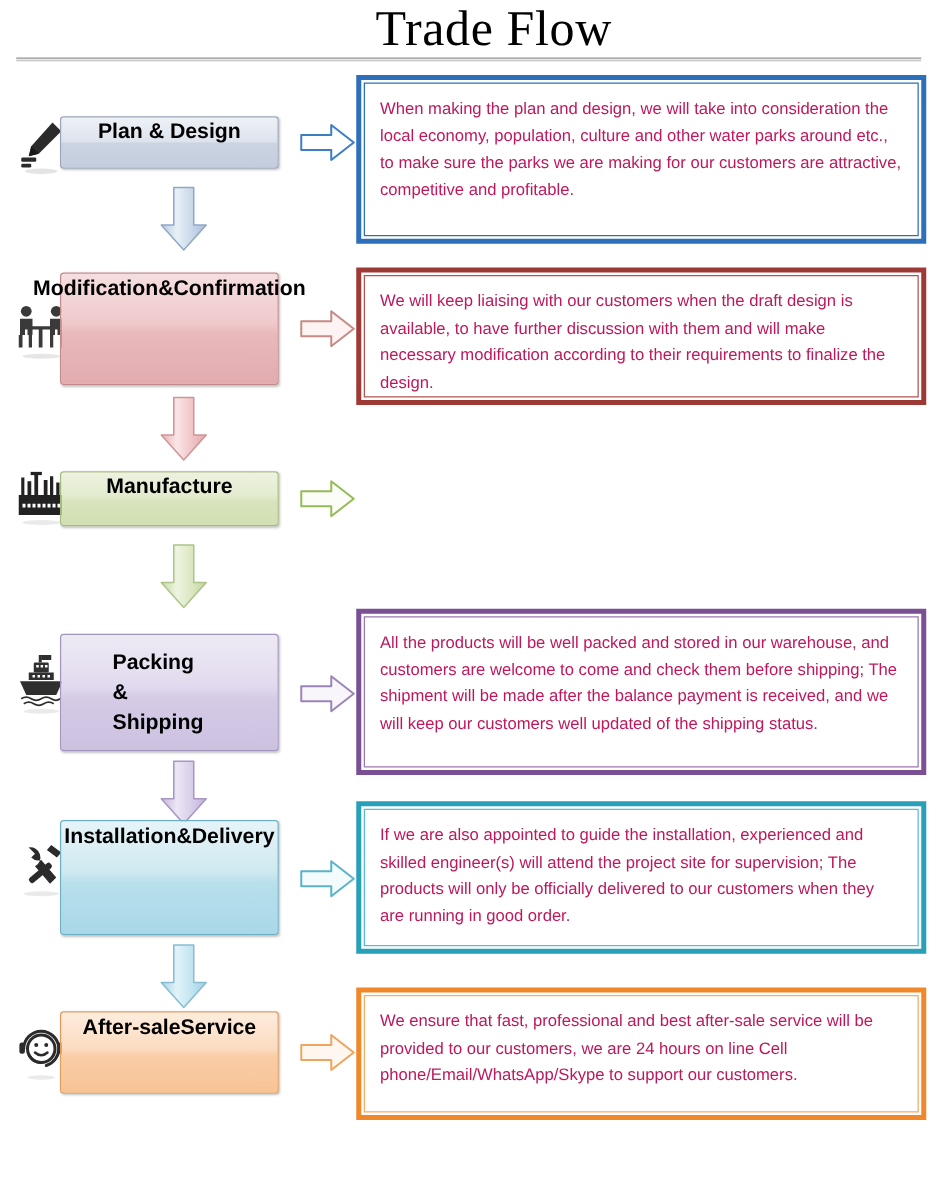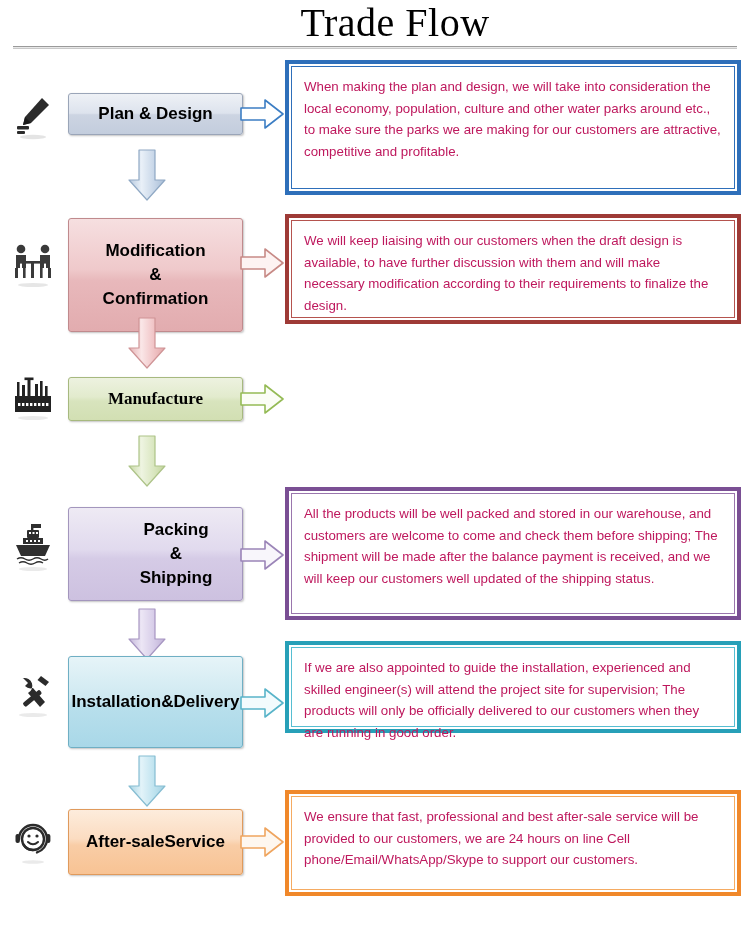--- a/index.html
+++ b/index.html
@@ -30,43 +30,42 @@
 
   
   .stage-icon {
     position: absolute; left: 6px; width: 54px; height: 58px;
     display: flex; align-items: center; justify-content: center;
   }
   .stage-icon svg { display: block; }
 
   
   .stage-box {
-    position: absolute; left: 68px; width: 175px;
+    position: absolute; left: 48px; width: 175px;
     border: 1px solid #9aa3b0;
     border-radius: 3px;
-    display: flex; align-items: center; justify-content: center;
+    display: flex; align-items: flex-start; justify-content: center;
     text-align: center;
     font-size: 17px; font-weight: bold; color: #000;
     line-height: 22px;
     box-shadow: 1px 1px 2px rgba(120,120,120,.45);
   }
   .stage-box.multi { line-height: 24px; }
 
   .sb-plan {
     background: linear-gradient(to bottom, #eef1f6 0%, #dde3ed 48%, #ccd4e2 52%, #c3cddd 100%);
     border-color: #9aa5b8;
   }
   .sb-mod {
     background: linear-gradient(to bottom, #f6dfe0 0%, #efc9cb 45%, #e8b8bb 55%, #e2acaf 100%);
     border-color: #c08a8d;
   }
   .sb-man {
     background: linear-gradient(to bottom, #edf2e0 0%, #e2ebcd 45%, #d8e4bd 55%, #d2dfb3 100%);
     border-color: #a7b97f;
-    font-family: Liberation Serif, serif;
   }
   .sb-pack {
     background: linear-gradient(to bottom, #eeeaf4 0%, #e1daee 45%, #d5cbe6 55%, #cdc1e0 100%);
     border-color: #a396bd;
   }
   .sb-inst {
     background: linear-gradient(to bottom, #e6f4f8 0%, #cfe9f1 45%, #b8dfec 55%, #a9d8e8 100%);
     border-color: #6fafc4;
   }
   .sb-after {
@@ -176,21 +175,21 @@
           <rect x="21" y="23" width="3" height="15"></rect>
           <rect x="13" y="28" width="2.6" height="10"></rect>
           <rect x="30" y="28" width="2.6" height="10"></rect>
           <rect x="5" y="28" width="3" height="10"></rect>
           <rect x="38" y="28" width="3" height="10"></rect>
         </g>
         <ellipse cx="23" cy="45" rx="15" ry="2" fill="#dcdcdc" opacity=".7"></ellipse>
       </svg>
     </div>
 
-    <div class="stage-box sb-mod multi" style="top:0px;height:114px;flex-direction:column;">
+    <div class="stage-box sb-mod multi" style="top:0px;height:90px;flex-direction:row;">
       <span>Modification</span>
       <span>&amp;</span>
       <span>Confirmation</span>
     </div>
 
     <div class="right-arrow" style="top:29px;">
       <svg width="44" height="32" viewBox="0 0 44 32">
         <path d="M1 10 L25 10 L25 2 L43 16 L25 30 L25 22 L1 22 Z" fill="#fdf3f2" stroke="#c78a86" stroke-width="1.6" stroke-linejoin="round"></path>
       </svg>
     </div>
@@ -350,21 +349,21 @@
       <span>&amp;</span>
       <span>Delivery</span>
     </div>
 
     <div class="right-arrow" style="top:49px;">
       <svg width="44" height="32" viewBox="0 0 44 32">
         <path d="M1 10 L25 10 L25 2 L43 16 L25 30 L25 22 L1 22 Z" fill="#f3fbfd" stroke="#59b4c9" stroke-width="1.6" stroke-linejoin="round"></path>
       </svg>
     </div>
 
-    <div class="callout c-teal" style="top:3px;height:92px;">
+    <div class="callout c-teal" style="top:3px;height:122px;">
       <div class="callout-inner">
         <p>If we are also appointed to guide the installation, experienced and skilled engineer(s) will attend the project site for supervision; The products will only be officially delivered to our customers when they are running in good order.</p>
       </div>
     </div>
 
     <div class="down-arrow" style="top:116px;">
       <svg width="46" height="56" viewBox="0 0 46 56">
         <defs>
           <linearGradient id="dg5" x1="0" y1="0" x2="1" y2="0">
             <stop offset="0%" stop-color="#a9d5e4"></stop>

